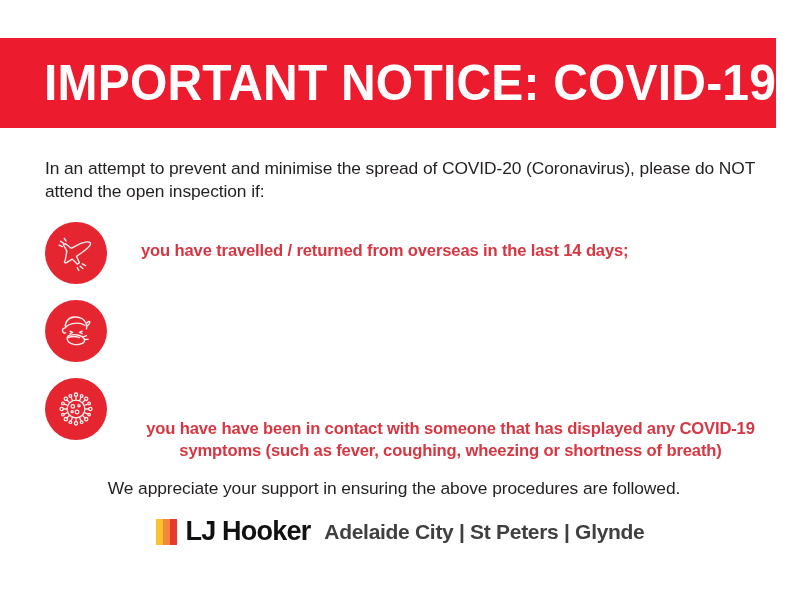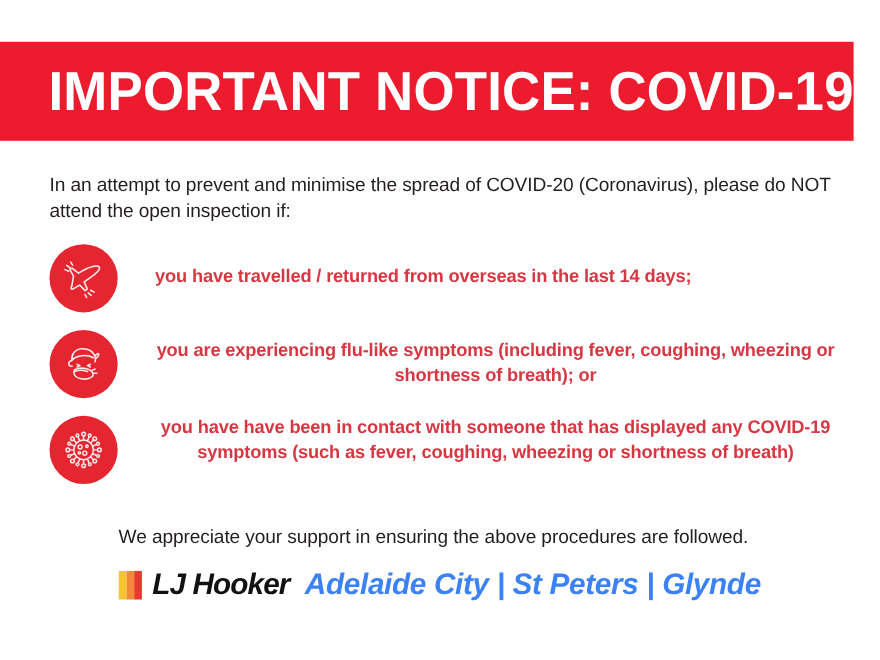--- a/index.html
+++ b/index.html
@@ -90,21 +90,21 @@
 
   .bullet-text {
     color: #D63742;
     font-size: 16.6px;
     font-weight: bold;
     line-height: 21.5px;
     letter-spacing: -0.15px;
     padding-top: 18px;
   }
   .bullet-row--tall .bullet-text { padding-top: 8px; }
-  .bullet-row--tallest .bullet-text { padding-top: 0px; }
+  .bullet-row--tallest .bullet-text { padding-top: 0px; margin-top: 40px; }
 
   
   .closing-text {
     position: absolute;
     left: 0;
     top: 478px;
     width: 788px;
     text-align: center;
     color: #231f20;
     font-size: 17.4px;
@@ -113,43 +113,42 @@
 
   
   .footer-row {
     position: absolute;
     left: 0;
     top: 518px;
     width: 800px;
     display: flex;
     align-items: center;
     justify-content: center;
-    font-style: italic;
   }
   .logo-bars {
     display: flex;
     height: 26px;
     margin-right: 9px;
   }
   .logo-bars span {
     display: block;
     width: 7px;
     height: 26px;
   }
   .logo-wordmark {
     color: #111111;
     font-size: 27px;
     font-weight: bold;
     letter-spacing: -0.8px;
     line-height: 1;
     margin-right: 14px;
   }
   .branch-names {
-    color: #3b82f6;
-    font-size: 27px;
+    color: #404040;
+    font-size: 21px;
     font-weight: bold;
     letter-spacing: -0.3px;
     line-height: 1;
   }
 </style>
 </head>
 <body>
 
 <div class="notice-card">
 
@@ -202,21 +201,20 @@
                      C34.4 34.8 33.8 36.6 31.8 37.8
                      C29.0 39.4 24.2 40.0 20.4 39.0
                      C17.0 38.2 14.8 36.4 14.2 34.2
                      C13.8 32.6 14.0 31.0 14.6 29.8 Z"></path>
             <path d="M15.0 31.4 C18.4 30.2 24.0 30.2 28.0 31.6"></path>
             <path d="M32.8 30.4 L36.0 29.2"></path>
             <path d="M34.6 33.6 L37.8 33.6"></path>
           </svg>
         </span>
       </div>
-      <div class="bullet-text">you are experiencing flu-like symptoms (including fever, coughing, wheezing or shortness of breath); or</div>
     </div>
 
     <div class="bullet-row bullet-row--tallest">
       <div class="icon-badge">
         <span>
           <svg width="42" height="42" viewBox="0 0 48 48" fill="none" stroke="#FDEDED" stroke-width="1.5" stroke-linecap="round" stroke-linejoin="round">
             <circle cx="24" cy="24" r="10.2"></circle>
             <circle cx="20.4" cy="21.0" r="2.0"></circle>
             <circle cx="27.4" cy="20.2" r="1.3"></circle>
             <circle cx="25.2" cy="27.4" r="2.1"></circle>

